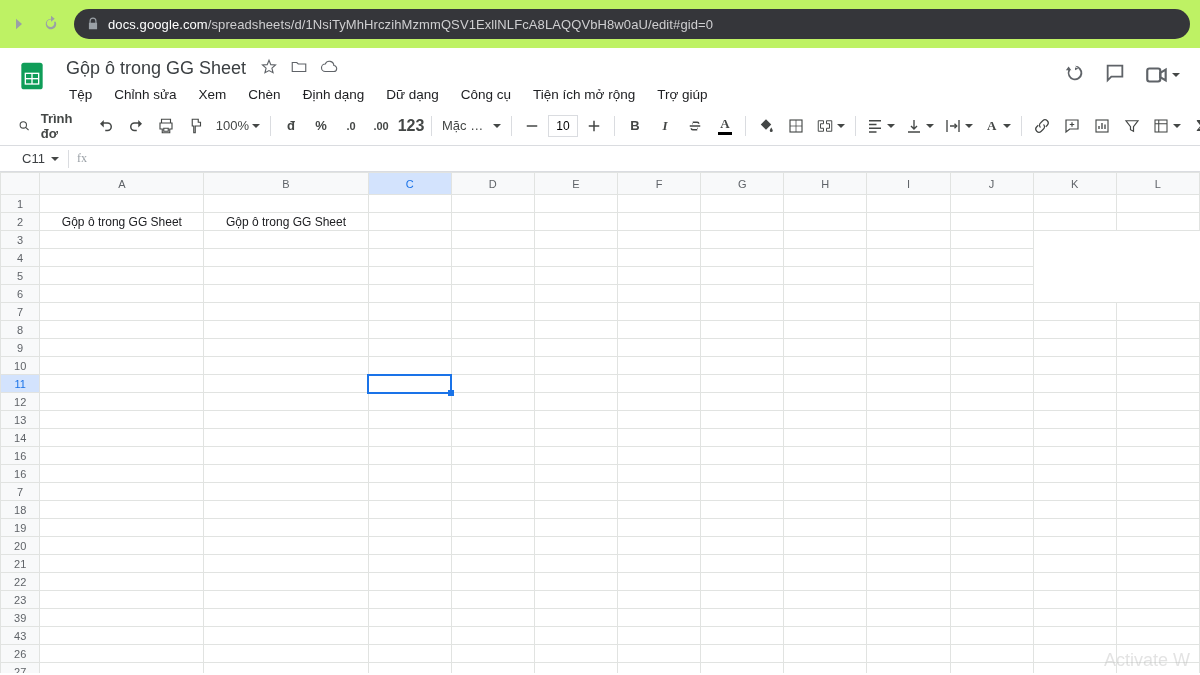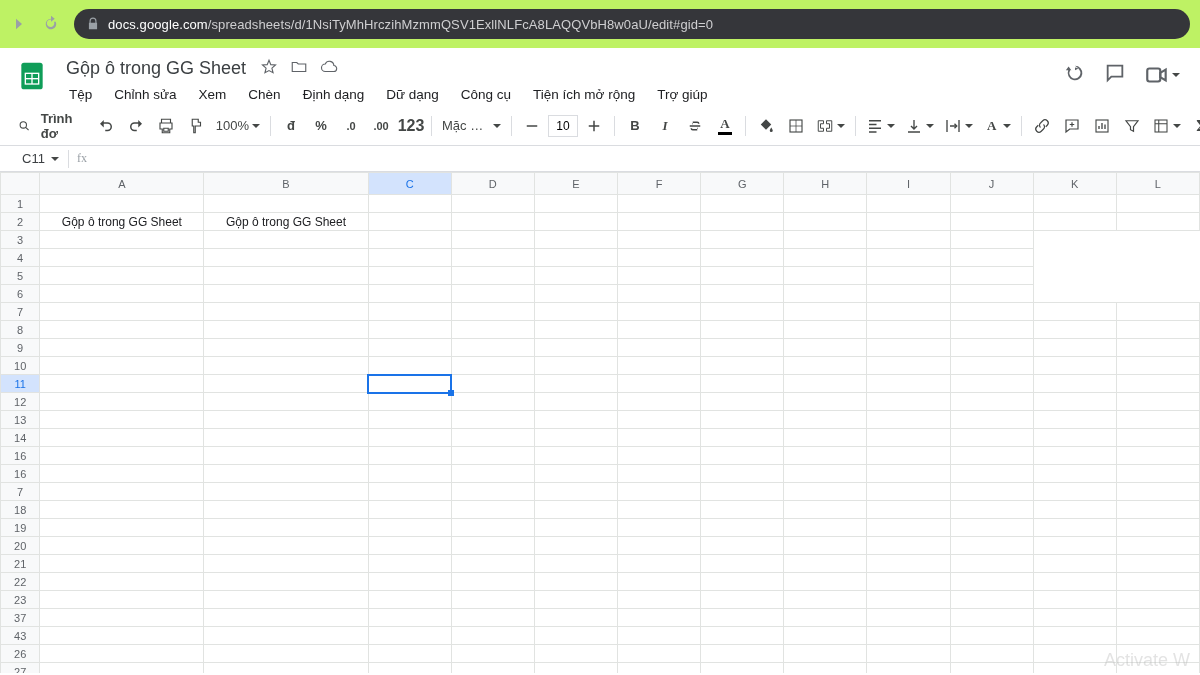--- a/index.html
+++ b/index.html
@@ -720,21 +720,21 @@
           <td class="cell"></td>
           <td class="cell"></td>
           <td class="cell"></td>
           <td class="cell"></td>
           <td class="cell"></td>
           <td class="cell"></td>
         </tr>
       </tbody>
       <tbody>
         <tr>
-          <th class="rowhdr">37</th>
+          <th class="rowhdr">39</th>
           <td class="cell colA"></td>
           <td class="cell colB"></td>
           <td class="cell"></td>
           <td class="cell"></td>
           <td class="cell"></td>
           <td class="cell"></td>
           <td class="cell"></td>
           <td class="cell"></td>
           <td class="cell"></td>
           <td class="cell"></td>

